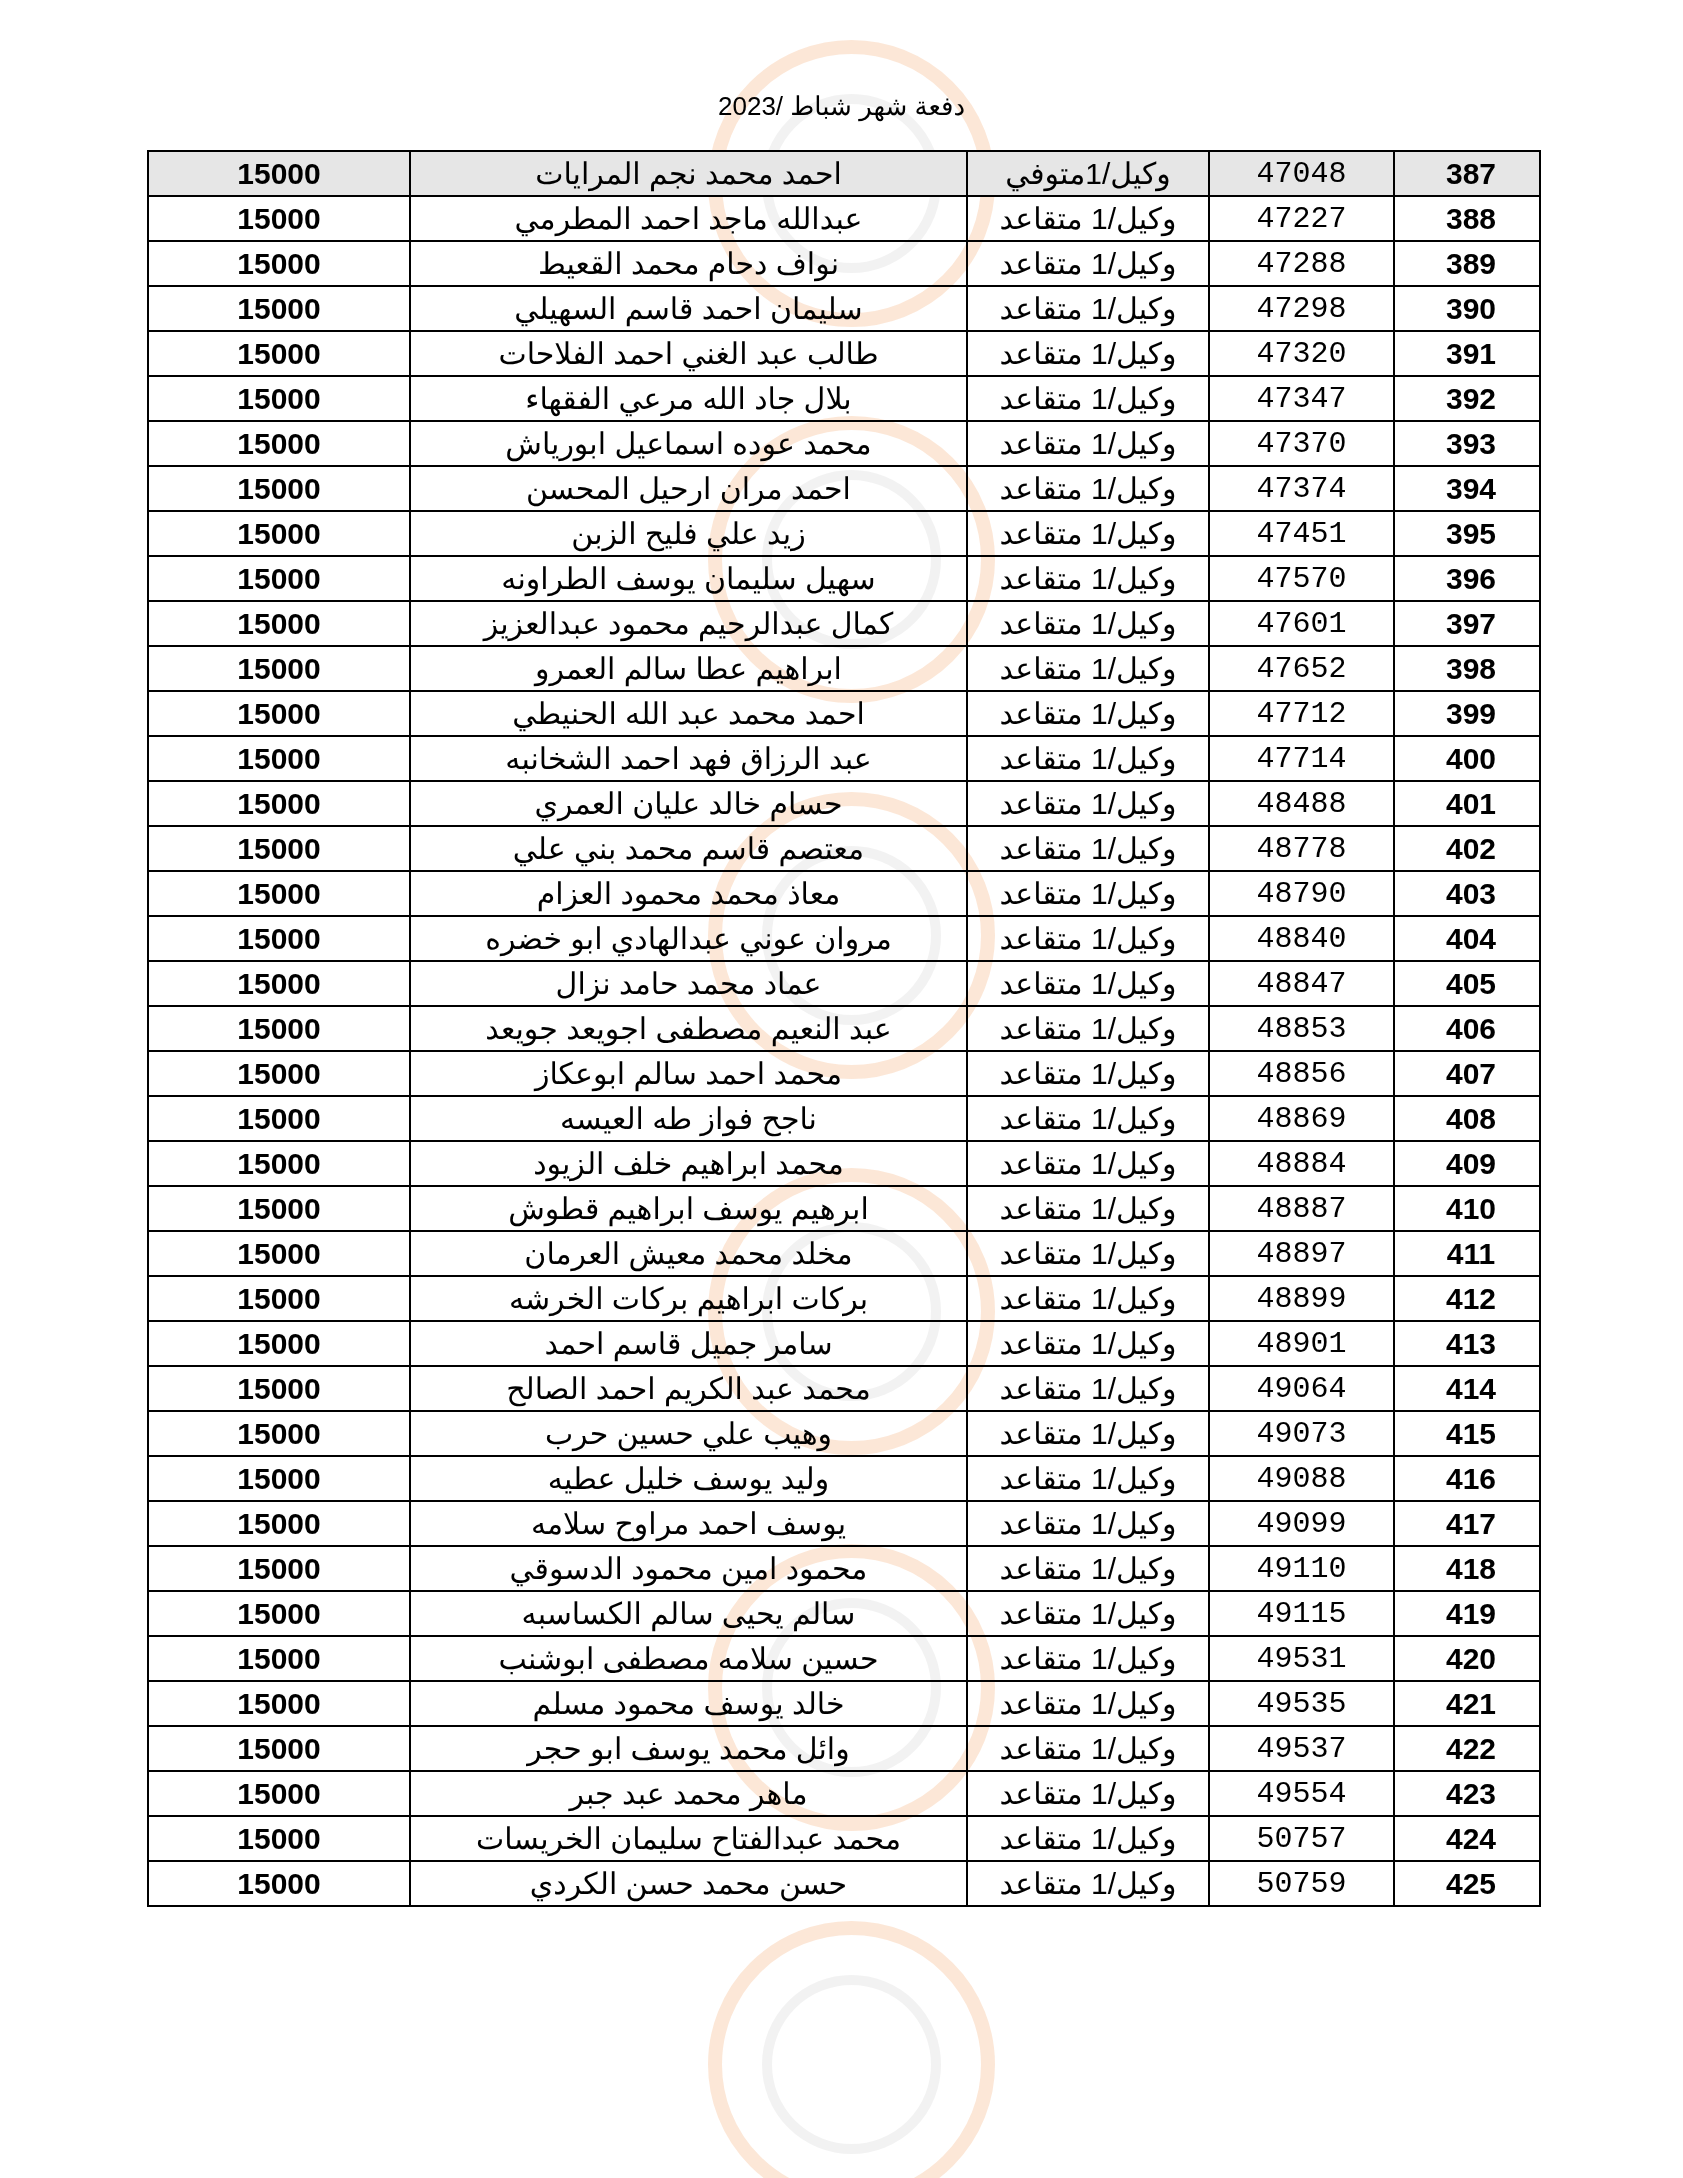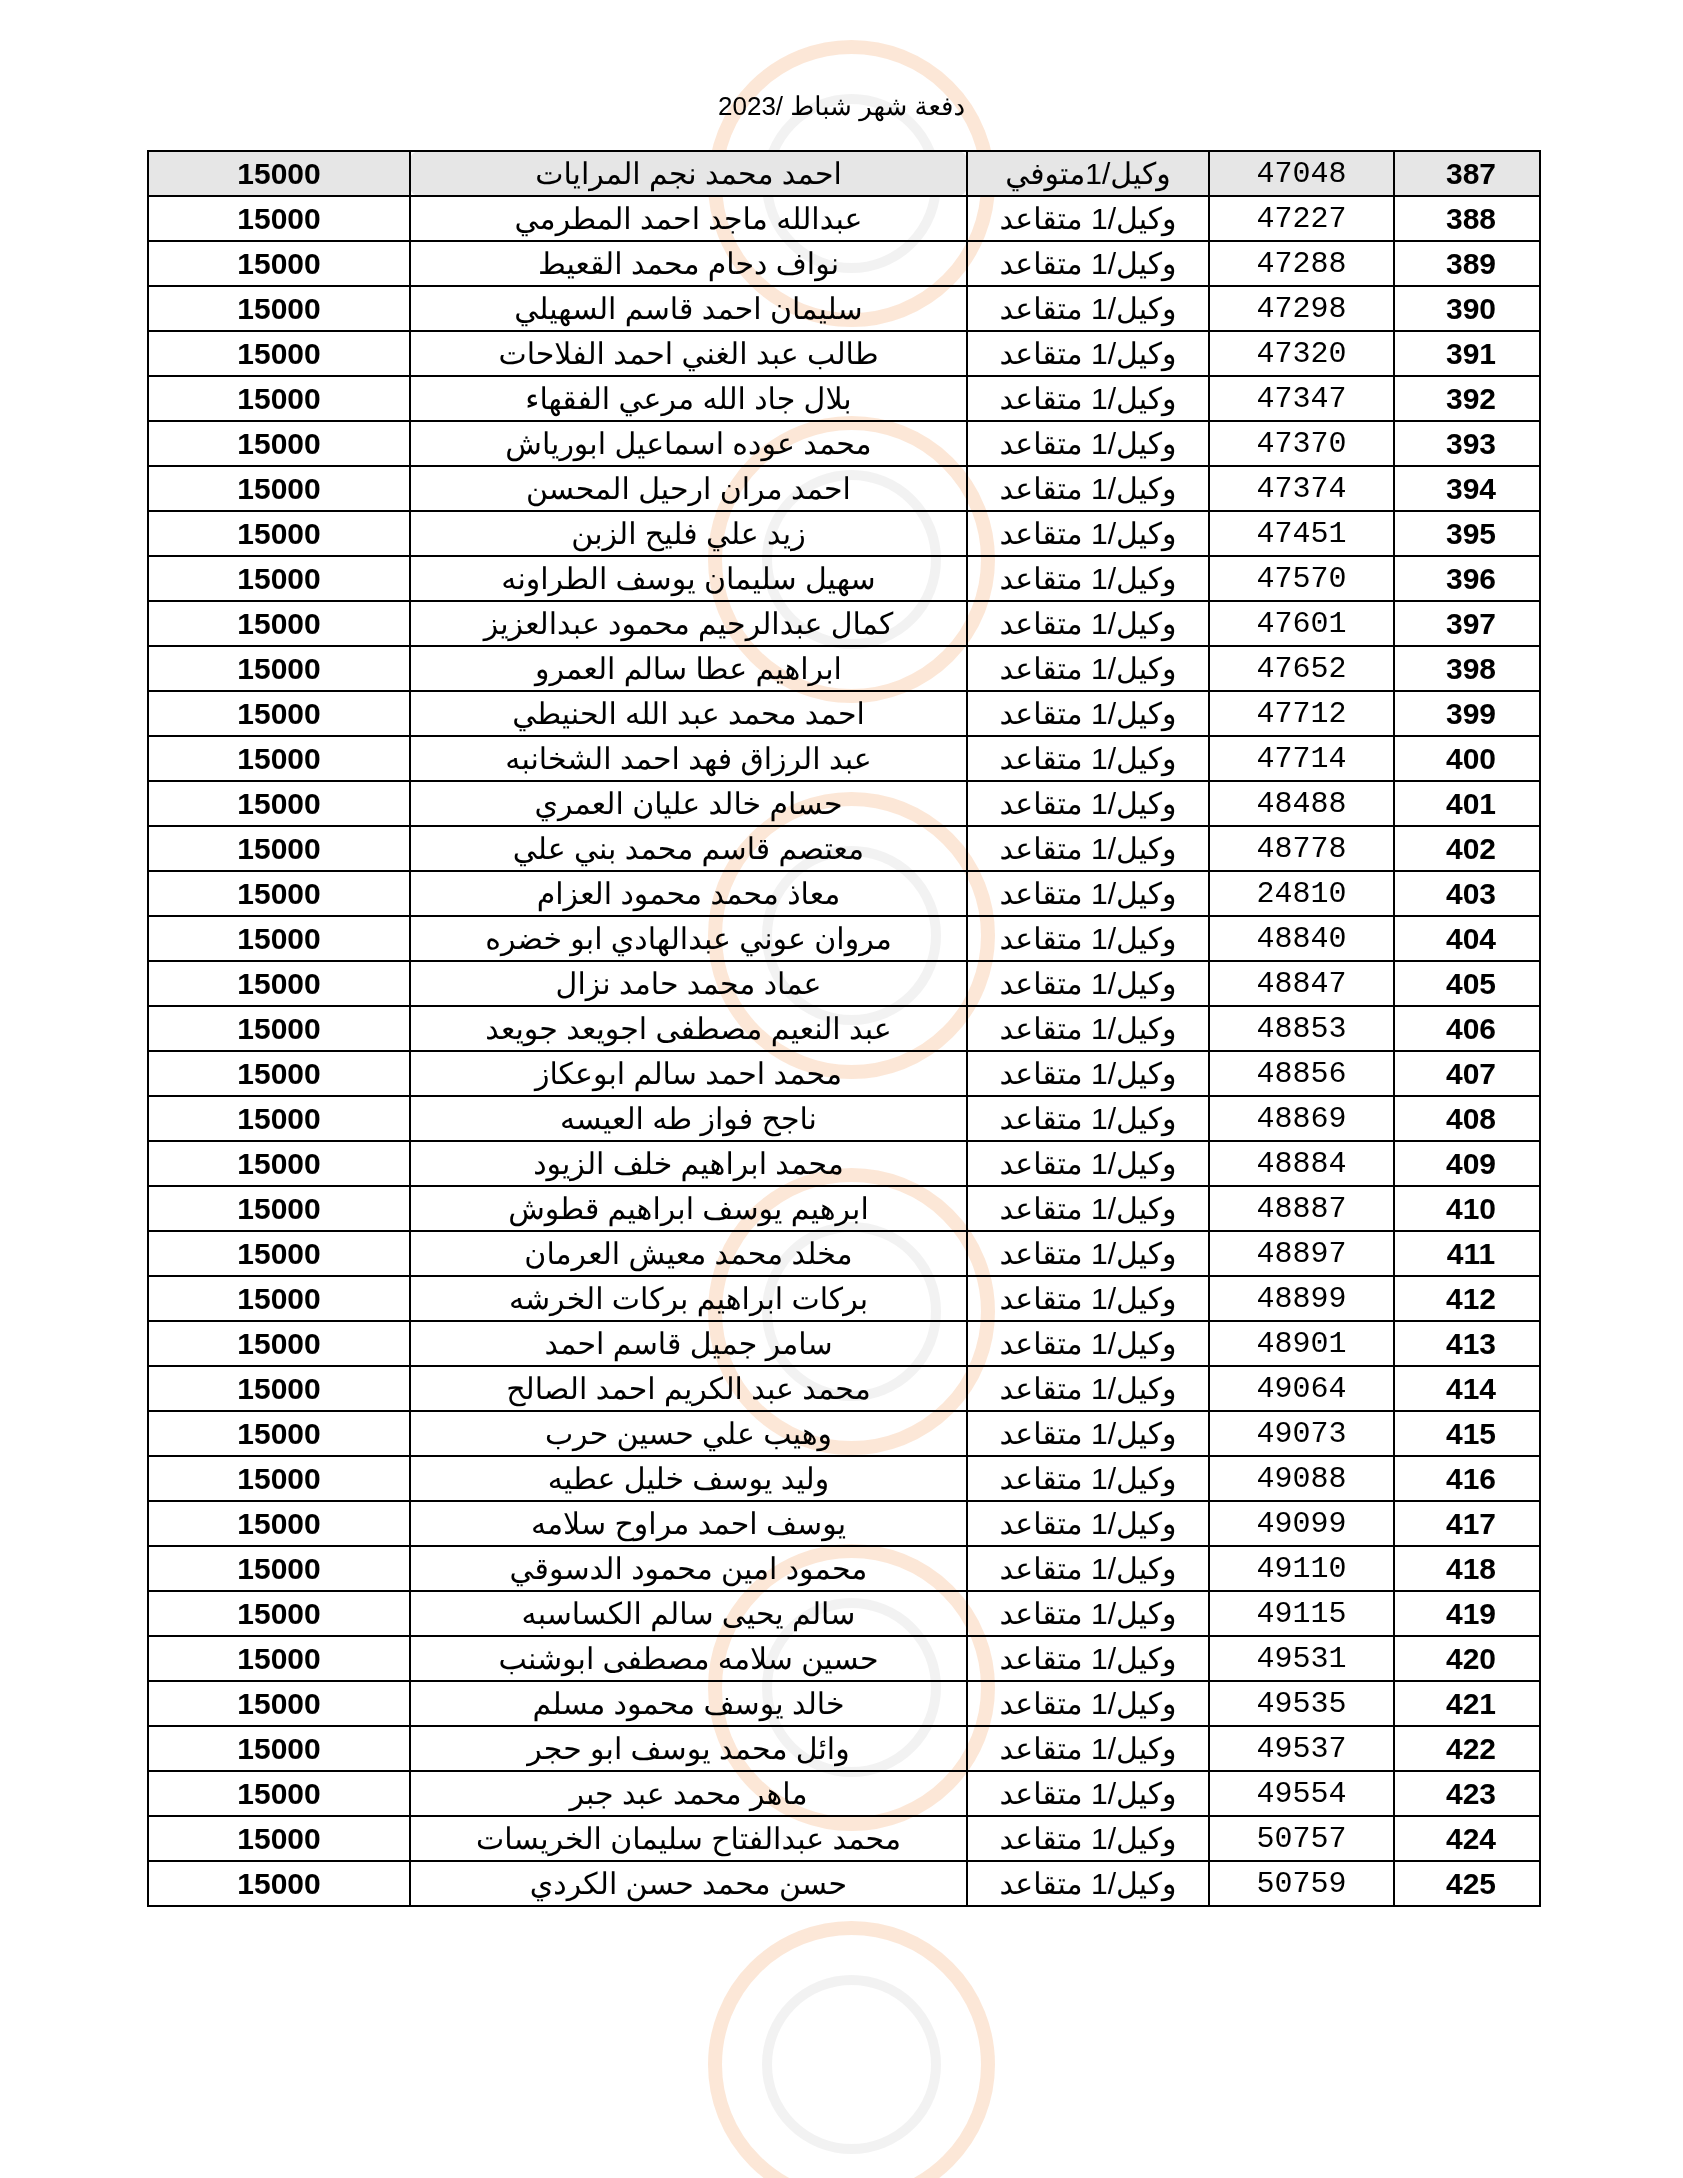--- a/index.html
+++ b/index.html
@@ -6,21 +6,21 @@
   body{width:1683px;height:2178px;position:relative;overflow:hidden;font-family:"DejaVu Sans","Liberation Sans",sans-serif;color:#000;}
   .wm{position:absolute;left:708px;width:287px;height:287px;border-radius:50%;border:14px solid rgba(245,170,110,0.28);box-sizing:border-box;pointer-events:none;}
   .wm::after{content:"";position:absolute;left:40px;top:40px;right:40px;bottom:40px;border-radius:50%;border:10px solid rgba(150,150,150,0.12);}
   .title{position:absolute;top:91px;left:0;width:1683px;text-align:center;font-size:26px;direction:rtl;font-family:"Liberation Sans",sans-serif;}
   table{position:absolute;top:150px;left:147px;width:1394px;border-collapse:collapse;direction:rtl;font-family:"Liberation Sans",sans-serif;}
   td{border:2px solid #000;height:43px;padding:0;text-align:center;font-size:30px;line-height:1;}
   tr.hl td{background:#e6e6e6;}
   td.num{width:137px;font-weight:bold;padding-left:8px;}
   td.id{width:184px;font-family:Liberation Mono, monospace;}
   td.type{width:241px;margin-top:32px;}
-  td.name{width:560px;border-radius:9px;}
+  td.name{width:560px;}
   td.amt{width:262px;font-weight:bold;}
 </style>
 </head>
 <body>
 
 <div class="wm" style="top:40px;"></div>
 <div class="wm" style="top:416px;"></div>
 <div class="wm" style="top:792px;"></div>
 <div class="wm" style="top:1168px;"></div>
 <div class="wm" style="top:1544px;"></div>
@@ -137,21 +137,21 @@
       </tr>
       <tr>
         <td class="num">402</td>
         <td class="id">48778</td>
         <td class="type">وكيل/1 متقاعد</td>
         <td class="name">معتصم قاسم محمد بني علي</td>
         <td class="amt">15000</td>
       </tr>
       <tr>
         <td class="num">403</td>
-        <td class="id">24810</td>
+        <td class="id">48790</td>
         <td class="type">وكيل/1 متقاعد</td>
         <td class="name">معاذ محمد محمود العزام</td>
         <td class="amt">15000</td>
       </tr>
       <tr>
         <td class="num">404</td>
         <td class="id">48840</td>
         <td class="type">وكيل/1 متقاعد</td>
         <td class="name">مروان عوني عبدالهادي ابو خضره</td>
         <td class="amt">15000</td>

